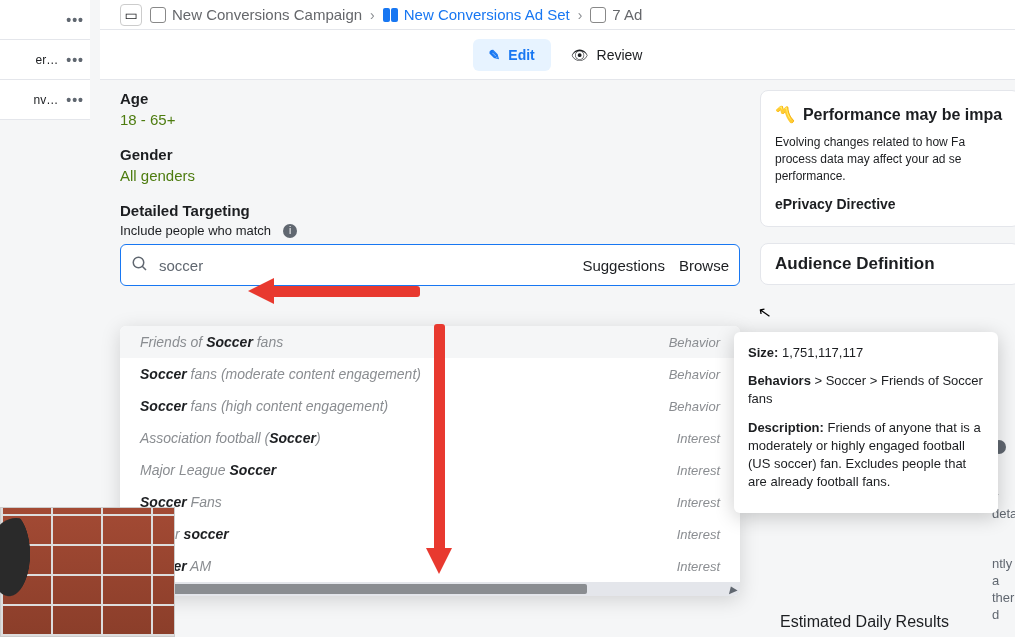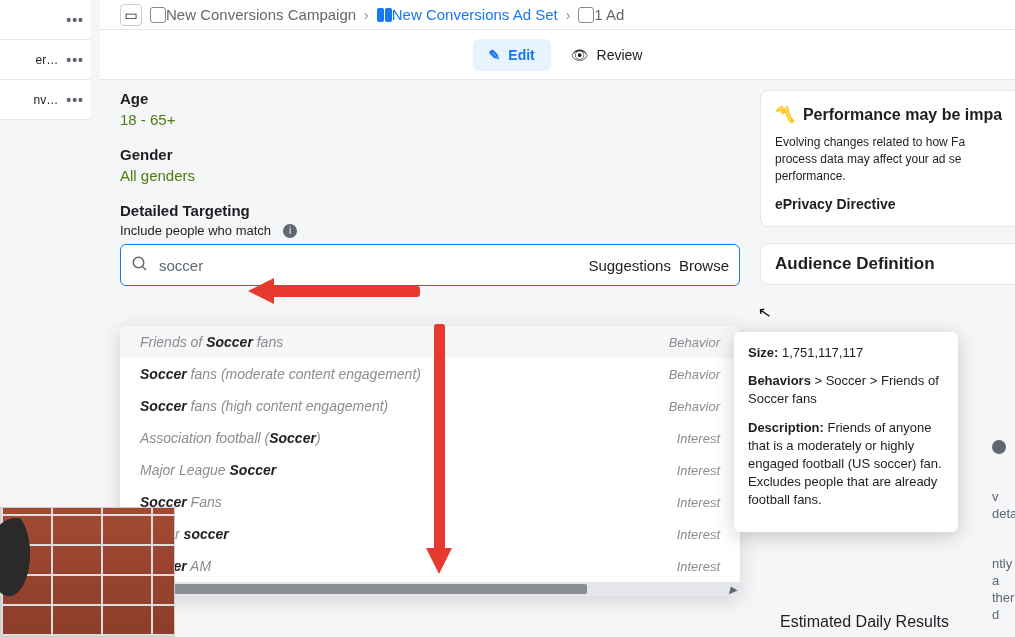--- a/index.html
+++ b/index.html
@@ -46,21 +46,21 @@
       gap: 8px;
       background: #fff;
       padding-left: 20px;
       border-bottom: 1px solid #e4e6eb;
       overflow: hidden;
     }
     .header-icon-box {
       width: 22px; height: 22px; border:1px solid #ccc; border-radius:4px; display:flex; align-items:center; justify-content:center;
     }
     .bc-chev { color:#8a8d91; }
-    .bc-item { display:flex; align-items:center; font-size:15px; color:#65676b;}
+    .bc-item { display:flex; align-items:center; gap:6px; font-size:15px; color:#65676b;}
     .bc-item.active { color:#1877f2; font-weight:500;}
     .bc-icon-outline { width:16px; height:16px; border:1.5px solid #888; border-radius:3px; display:inline-block; }
     .bc-icon-adset { display:flex; gap:1px;}
     .bc-icon-adset span {width:7px; height:14px; background:#1877f2; border-radius:2px; display:inline-block;}
 
     
     .editbar {
       position:absolute;
       top: 30px;
       left: 100px;
@@ -99,21 +99,21 @@
       height:42px;
       display:flex;
       align-items:center;
       padding:0 10px;
       background:#fff;
       gap:10px;
     }
     .search-wrap input {
       flex:1; border:none; outline:none; font-size:15px; color:#606770;
     }
-    .search-links { display:flex; gap:8px; color:#1c1e21; font-size:15px; }
+    .search-links { display:flex; gap:14px; color:#1c1e21; font-size:15px; }
     .search-links span { cursor:pointer; }
 
     
     .dropdown {
       position:absolute;
       left: 120px;
       top: 326px;
       width: 620px;
       background:#fff;
       box-shadow: 0 4px 20px rgba(0,0,0,0.15);
@@ -148,21 +148,21 @@
     .card-title { font-weight:700; font-size:16px; margin-bottom:10px; display:flex; align-items:center; gap:8px;}
     .card-body { font-size:12px; color:#1c1e21; line-height:1.4; margin-bottom:12px;}
     .card-link { font-size:14px; font-weight:600; color:#1c1e21;}
     .aud-title { font-weight:700; font-size:17px; padding: 10px 14px; }
 
     
     .tooltip {
       position:absolute;
       left: 734px;
       top: 332px;
-      width: 224px;
+      width: 264px;
       background:#fff;
       box-shadow: 0 4px 20px rgba(0,0,0,0.2);
       border-radius:6px;
       padding: 12px 14px;
       font-size:13px;
       line-height:1.4;
       z-index:100;
     }
     .tooltip p { margin-bottom:10px;}
     .tooltip b { font-weight:600; }
@@ -231,21 +231,21 @@
   <div class="bc-item active">
     <span class="bc-icon-adset">
         <span></span>
         <span></span>
       </span>
     <span>New Conversions Ad Set</span>
   </div>
   <span class="bc-chev">›</span>
   <div class="bc-item">
     <span class="bc-icon-outline"></span>
-    <span>1 Ad</span>
+    <span>7 Ad</span>
   </div>
 </div>
 
 <div class="editbar">
   <div class="edit-btn">
     <span>✎</span>
     <span>Edit</span>
   </div>
   <div class="review-btn">
     <span>👁</span>

